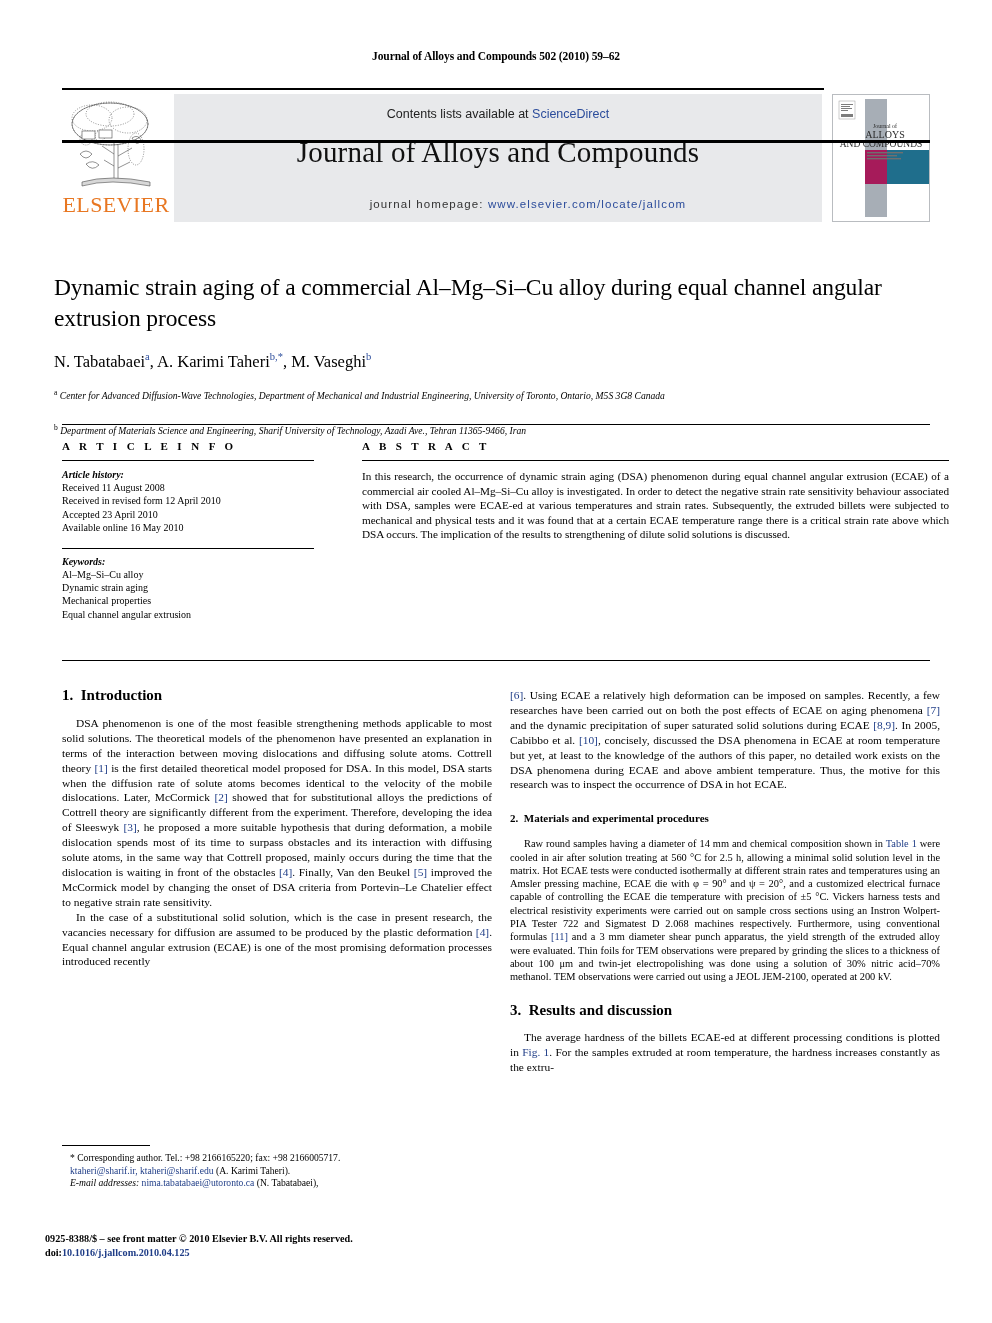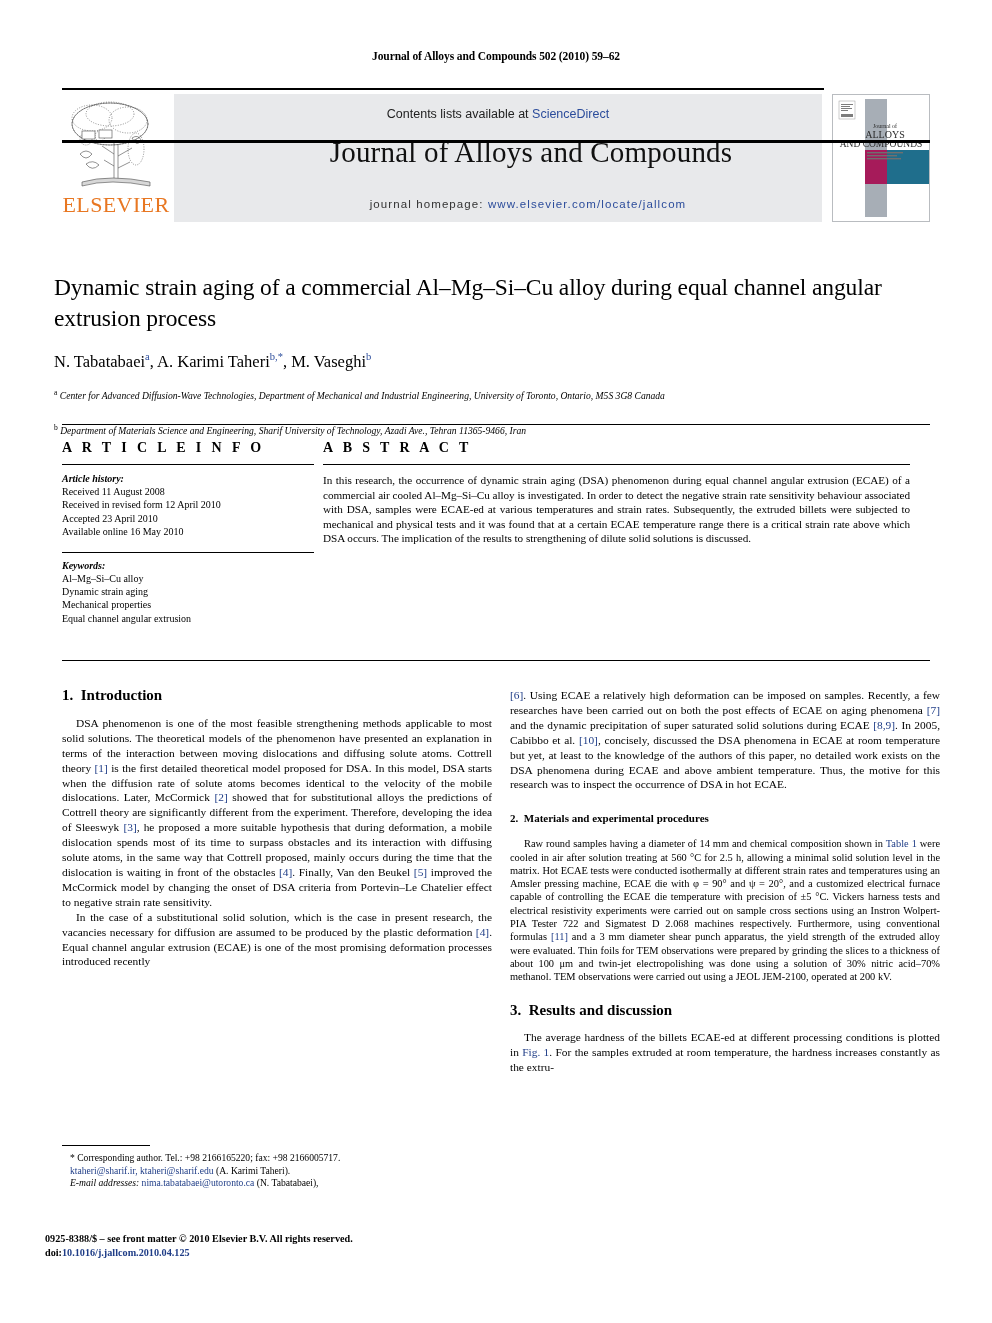--- a/index.html
+++ b/index.html
@@ -92,21 +92,20 @@
   .journal-title {
     position: absolute;
     top: 42px;
     left: 0;
     width: 648px;
     text-align: center;
     font-family: "Liberation Serif", serif;
     font-size: 29px;
     color: #111;
     letter-spacing: 0.2px;
-    margin-left: 33px;
   }
   .homepage-line {
     position: absolute;
     bottom: 12px;
     left: 0;
     width: 708px;
     text-align: center;
     font-family: "Liberation Sans", sans-serif;
     font-size: 11.5px;
     letter-spacing: 1.1px;
@@ -177,26 +176,26 @@
   
   .info-col {
     position: absolute;
     top: 440px;
     left: 62px;
     width: 252px;
   }
   .abs-col {
     position: absolute;
     top: 440px;
-    left: 323px;
+    left: 362px;
     width: 587px;
   }
   .sec-head {
     font-family: "Liberation Serif", serif;
-    font-size: 14px;
+    font-size: 11px;
     font-weight: bold;
     letter-spacing: 3.4px;
     margin-bottom: 8px;
   }
   .sec-rule {
     height: 1px;
     background: #000;
     margin-bottom: 8px;
   }
   .info-sub {

